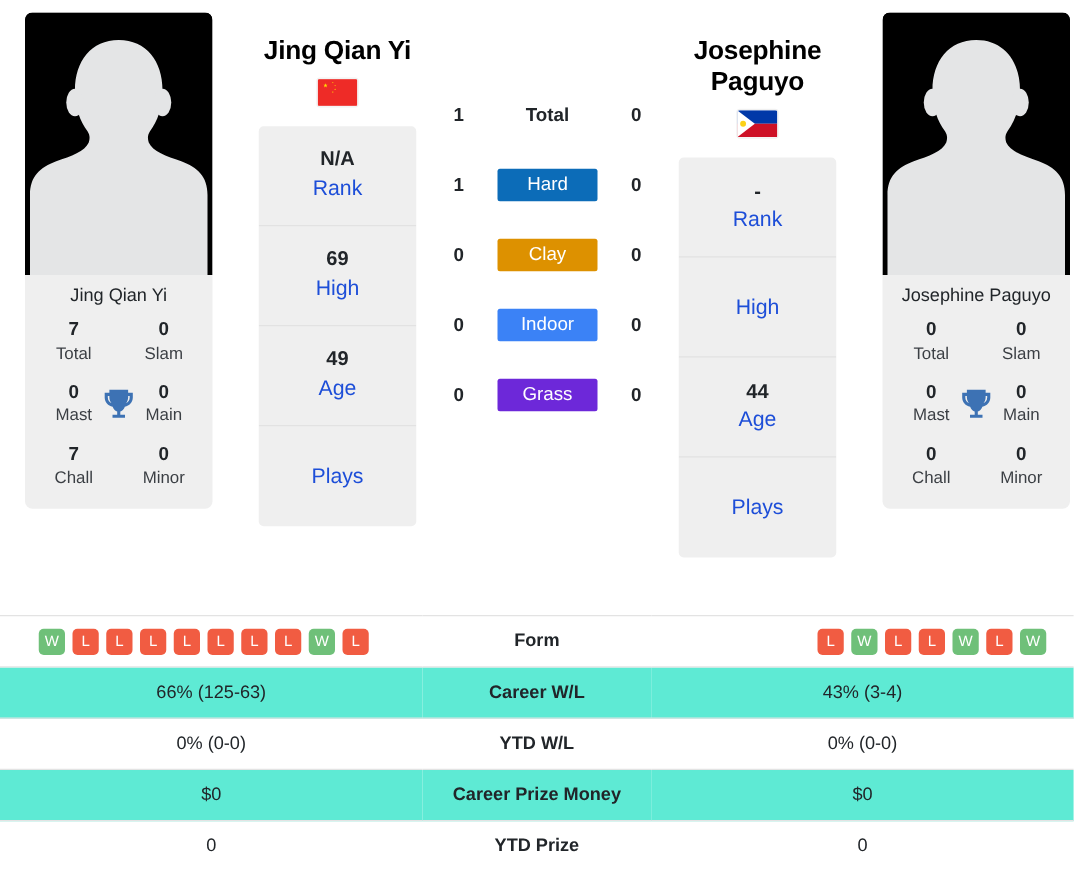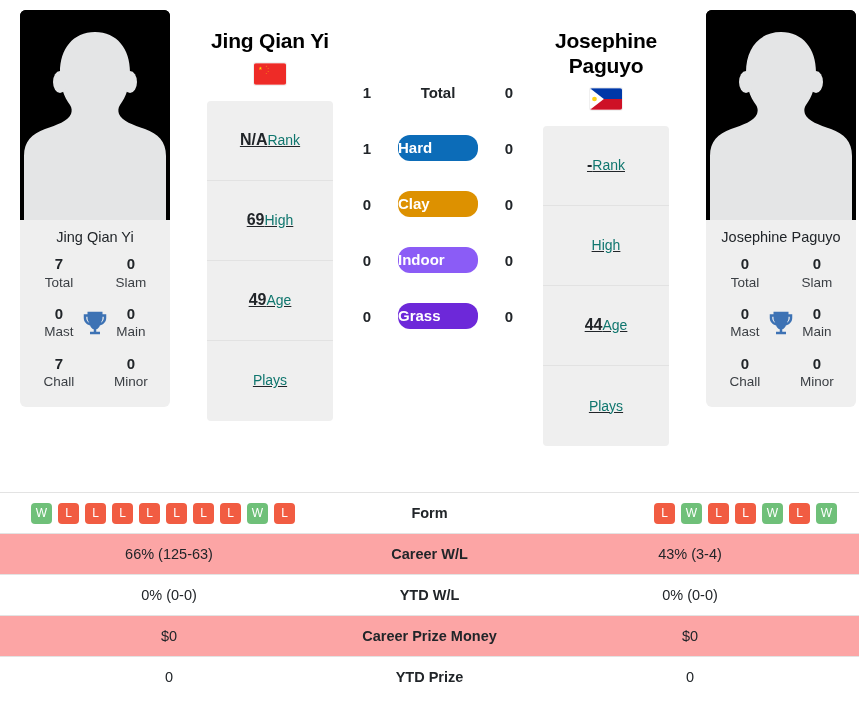--- a/index.html
+++ b/index.html
@@ -99,29 +99,28 @@
   .attrs {
     margin-top: 16px;
     width: 126px;
     background: #efefef;
     border-radius: 4px;
     overflow: hidden;
   }
   .attr {
     height: 80px;
     display: flex;
-    flex-direction: row;
+    flex-direction: column;
     align-items: center;
     justify-content: center;
     border-bottom: 1px solid #e2e2e2;
-    text-decoration: underline;
   }
   .attr:last-child { border-bottom: none; }
   .attr-val { font-size: 16px; font-weight: bold; color: #212529; line-height: 1.3; }
-  .attr-lab { font-size: 14px; color: #0f766e; line-height: 1.4; text-align: right; }
+  .attr-lab { font-size: 17px; color: #1d4ed8; line-height: 1.4; text-align: right; }
 
   
   .center {
     flex: 0 0 auto;
     width: 172px;
     margin: 0 2px;
     padding-top: 54px;
   }
   .h2h-row {
     display: flex;
@@ -142,33 +141,32 @@
     justify-content: center;
   }
   .h2h-label {
     font-size: 15px;
     font-weight: bold;
     color: #212529;
   }
   .surf {
     display: block;
     width: 80px;
-    text-align: left;
+    text-align: center;
     color: #ffffff;
     font-size: 15px;
     padding: 4px 0 5px;
-    border-radius: 12px;
+    border-radius: 2px;
     line-height: 1.15;
-    font-weight: bold;
   }
 
   
   .table { width: 100%; border-collapse: collapse; }
   .table tr { border-top: 1px solid #e3e3e3; }
-  .table tr.alt { background: #fca5a5; }
+  .table tr.alt { background: #5eead4; }
   .table td {
     height: 41px;
     vertical-align: middle;
     font-size: 14.5px;
     color: #212529;
     padding: 0 6px;
   }
   td.side { width: 338px; text-align: center; }
   td.mid {
     width: 183px;
@@ -300,21 +298,21 @@
       <div class="h2h-row">
         <div class="h2h-num">0</div>
         <div class="h2h-mid">
           <span class="surf" id="surf-2" style="background: rgb(221, 145, 0);">Clay</span>
         </div>
         <div class="h2h-num">0</div>
       </div>
       <div class="h2h-row">
         <div class="h2h-num">0</div>
         <div class="h2h-mid">
-          <span class="surf" id="surf-3" style="background: #8b5cf6;">Indoor</span>
+          <span class="surf" id="surf-3" style="background: #3b82f6;">Indoor</span>
         </div>
         <div class="h2h-num">0</div>
       </div>
       <div class="h2h-row">
         <div class="h2h-num">0</div>
         <div class="h2h-mid">
           <span class="surf" id="surf-4" style="background: #6d28d9;">Grass</span>
         </div>
         <div class="h2h-num">0</div>
       </div>

